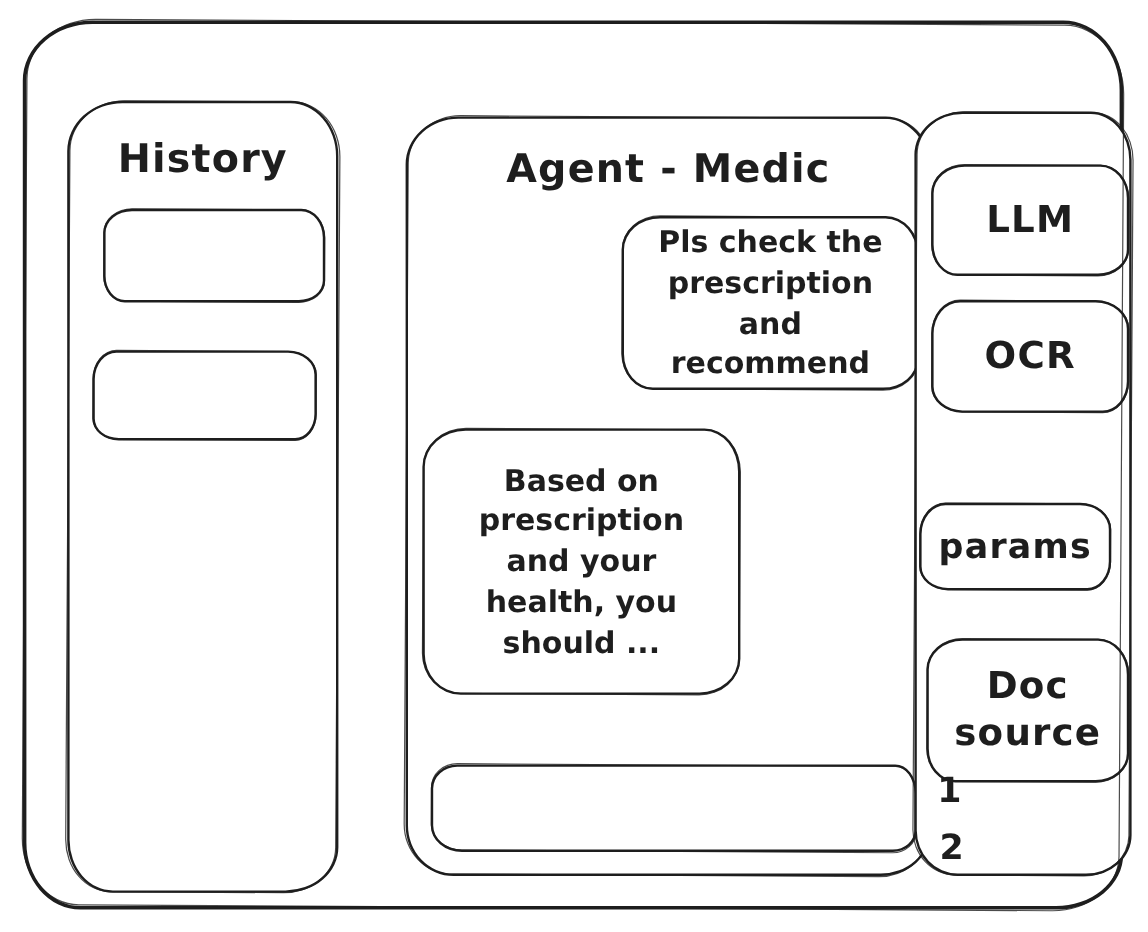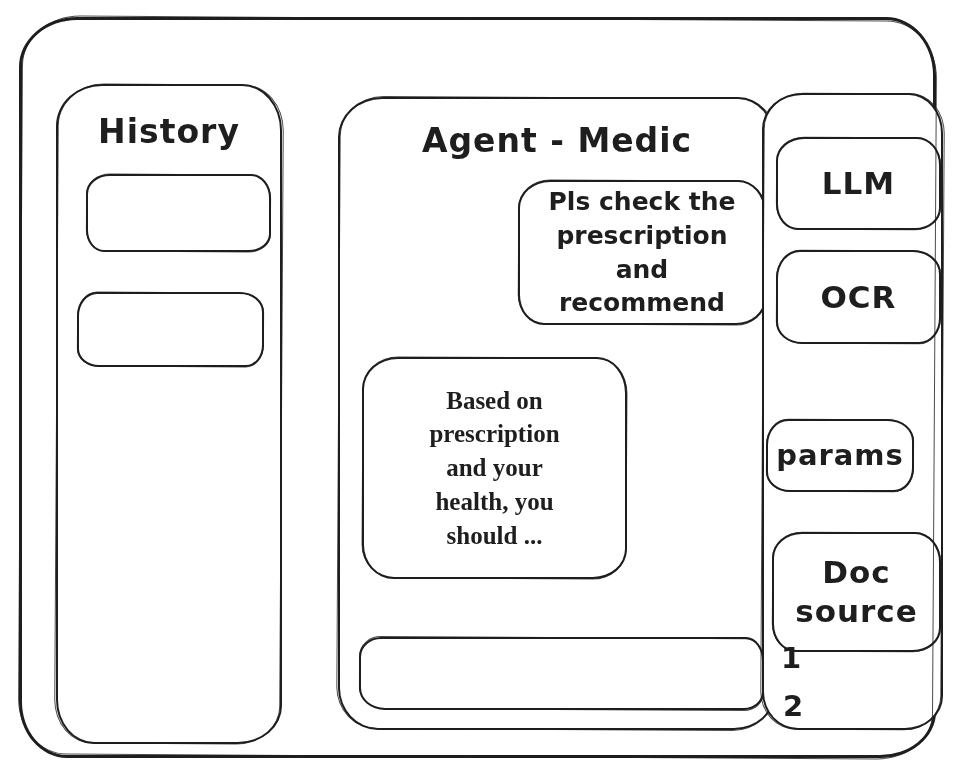--- a/index.html
+++ b/index.html
@@ -73,44 +73,43 @@
     font-weight: 600;
     line-height: 1.35;
     white-space: pre-line;
     padding: 16px 10px;
   }
   .bubble-user {
     left: 178px; top: 81px; width: 248px; height: 145px;
     border-radius: 32px 28px 30px 26px / 28px 32px 26px 30px;
   }
   .bubble-assistant {
-    left: 22px; top: 258px; width: 265px; height: 222px;
+    left: 12px; top: 258px; width: 265px; height: 222px;
     border-radius: 36px 30px 34px 32px / 32px 36px 30px 34px;
-    font-family: Liberation Serif, serif;
   }
   .chat-input {
     left: 19px; top: 538px; width: 405px; height: 73px;
     border-radius: 22px 18px 20px 26px / 20px 24px 18px 22px;
   }
   .tool-btn {
     display: flex;
     align-items: center;
     justify-content: center;
     text-align: center;
     font-size: 31px;
     font-weight: 600;
     letter-spacing: 1px;
     white-space: pre-line;
     line-height: 1.25;
   }
   .btn-llm    { left: 12px; top: 42px;  width: 165px; height: 93px;
                 border-radius: 28px 24px 26px 22px / 24px 28px 22px 26px; }
   .btn-ocr    { left: 12px; top: 155px; width: 165px; height: 94px;
                 border-radius: 24px 28px 22px 26px / 28px 24px 26px 22px; }
-  .btn-params { left: 2px;  top: 324px; width: 148px; height: 73px;
+  .btn-params { left: 2px;  top: 324px; width: 160px; height: 73px;
                 border-radius: 22px 26px 20px 24px / 26px 22px 24px 20px; font-size: 29px; }
   .btn-doc    { left: 8px;  top: 437px; width: 169px; height: 120px;
                 border-radius: 30px 26px 28px 24px / 26px 30px 24px 28px; font-size: 31px; }
   .doc-item {
     position: absolute;
     font-size: 29px;
     font-weight: 600;
   }
   .doc-item-1 { left: 17px; top: 546px; }
   .doc-item-2 { left: 19px; top: 594px; }

